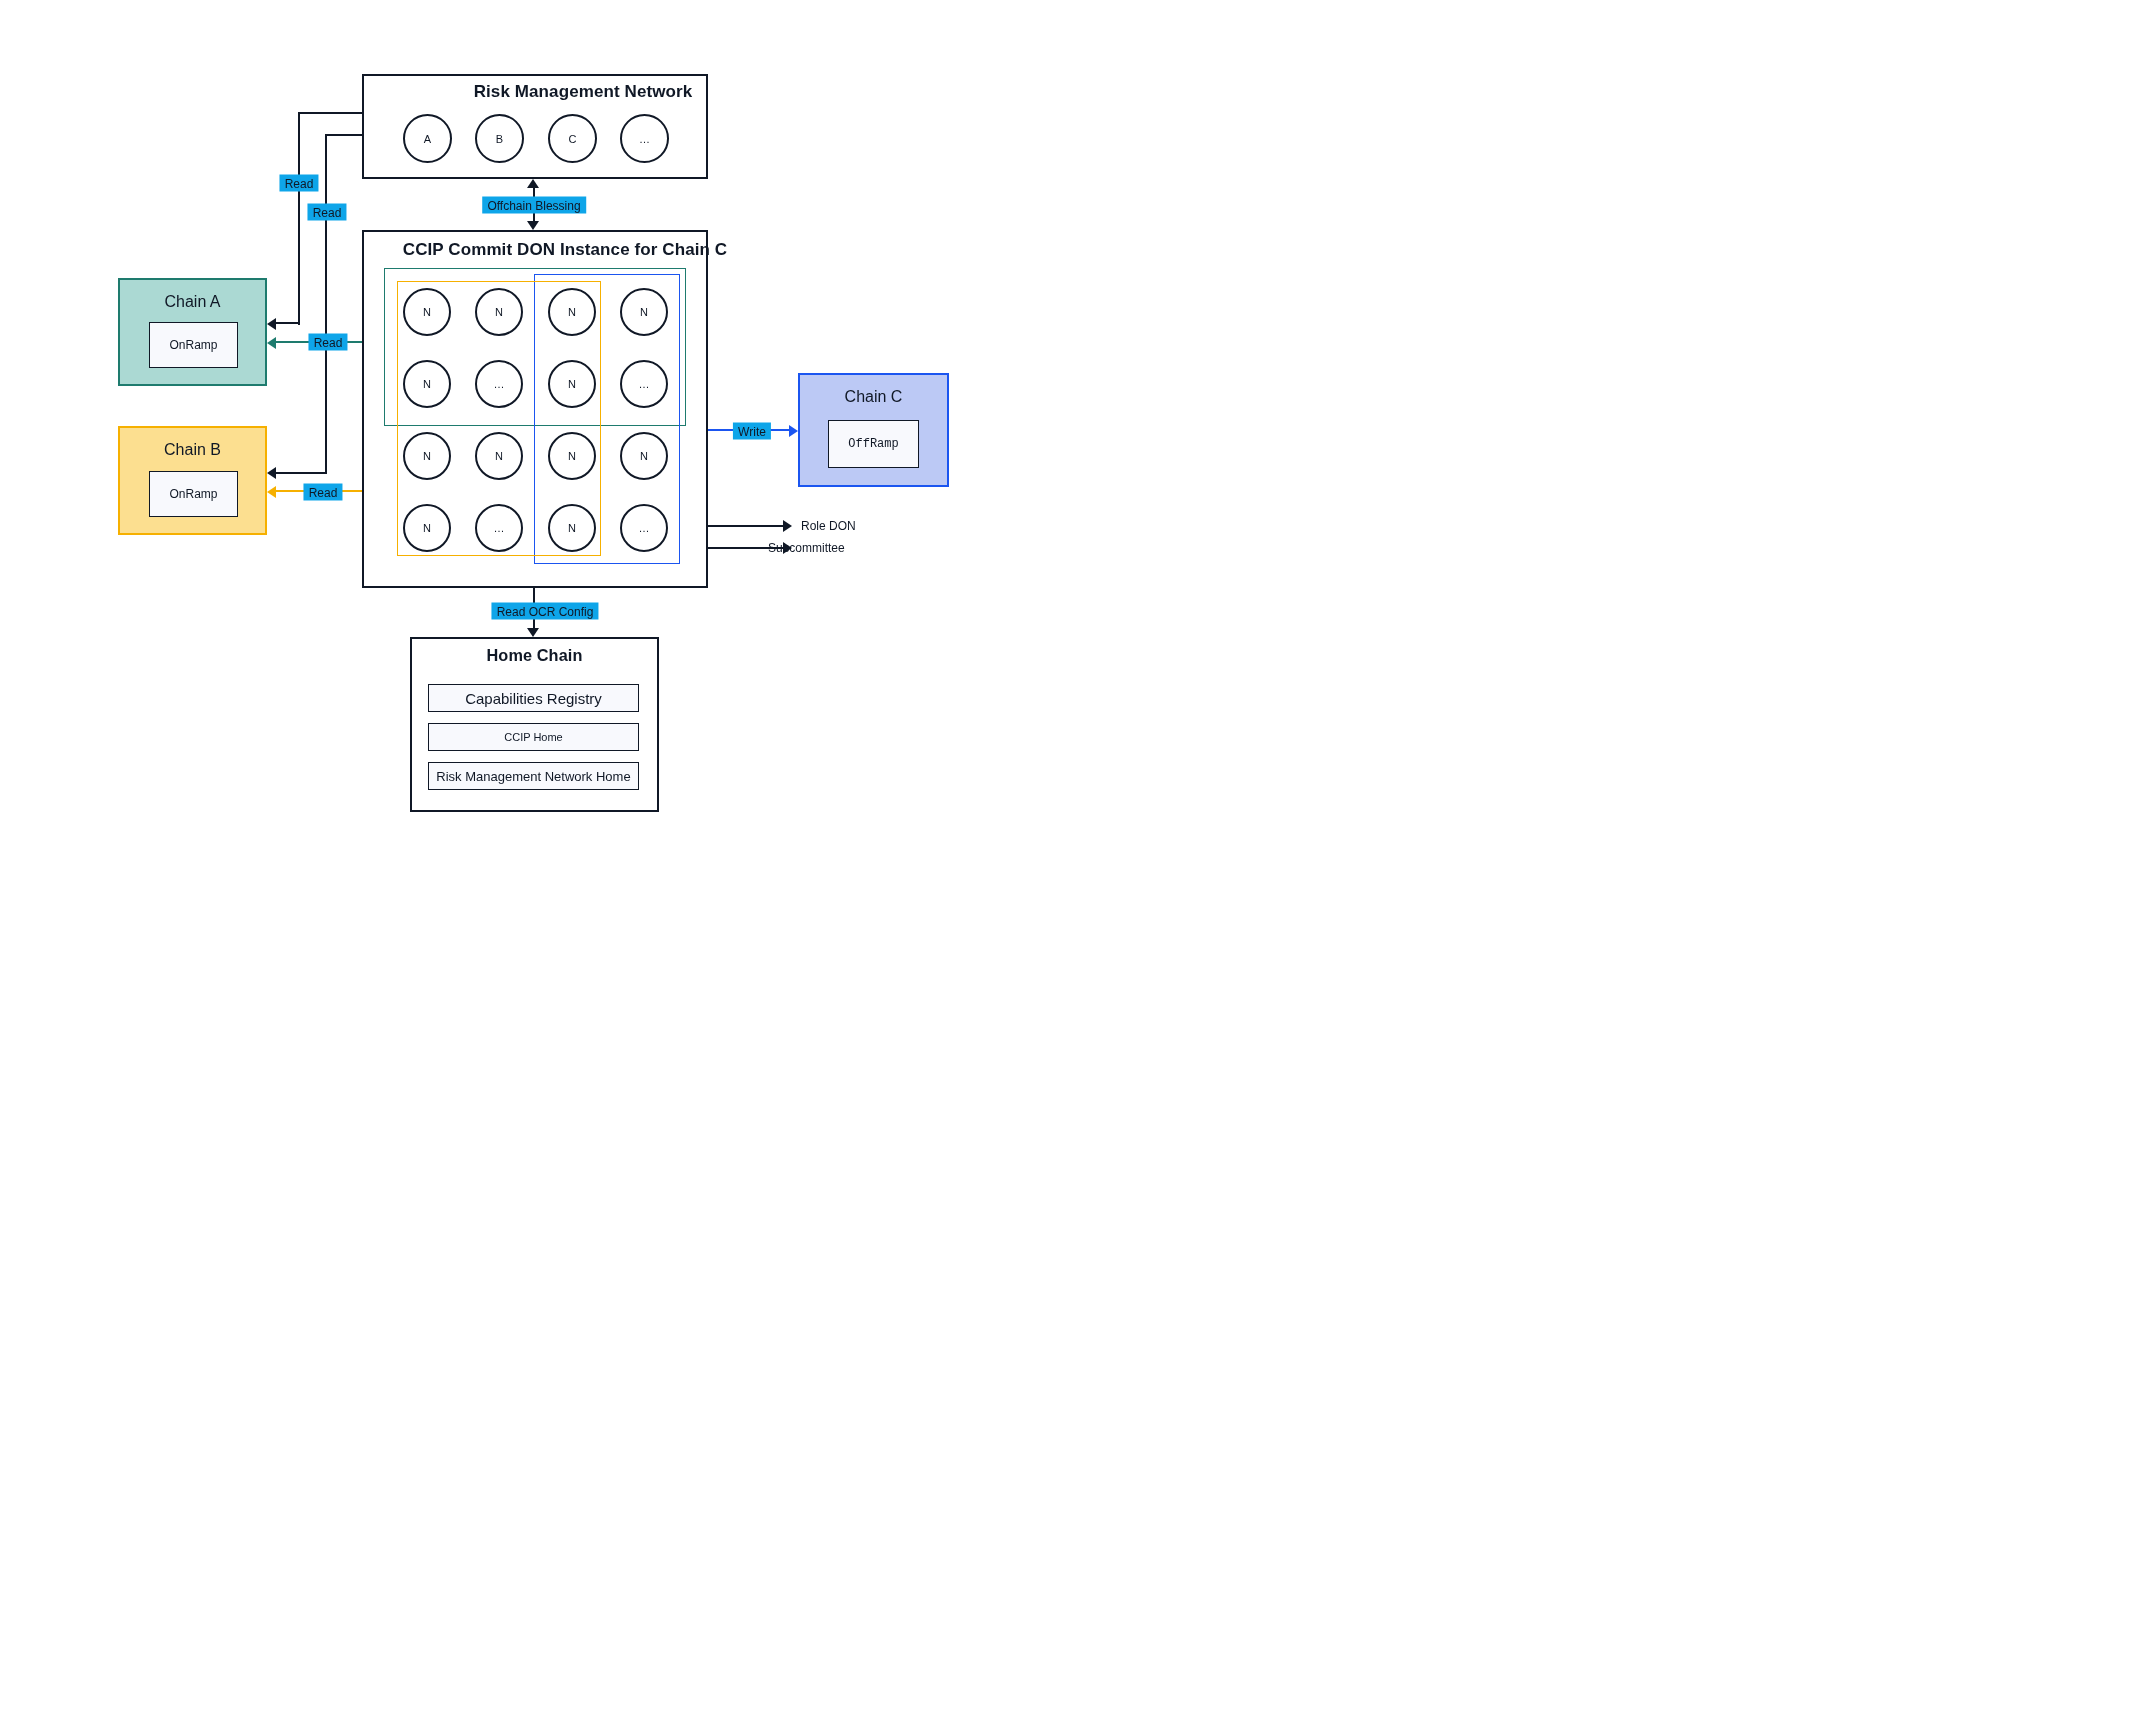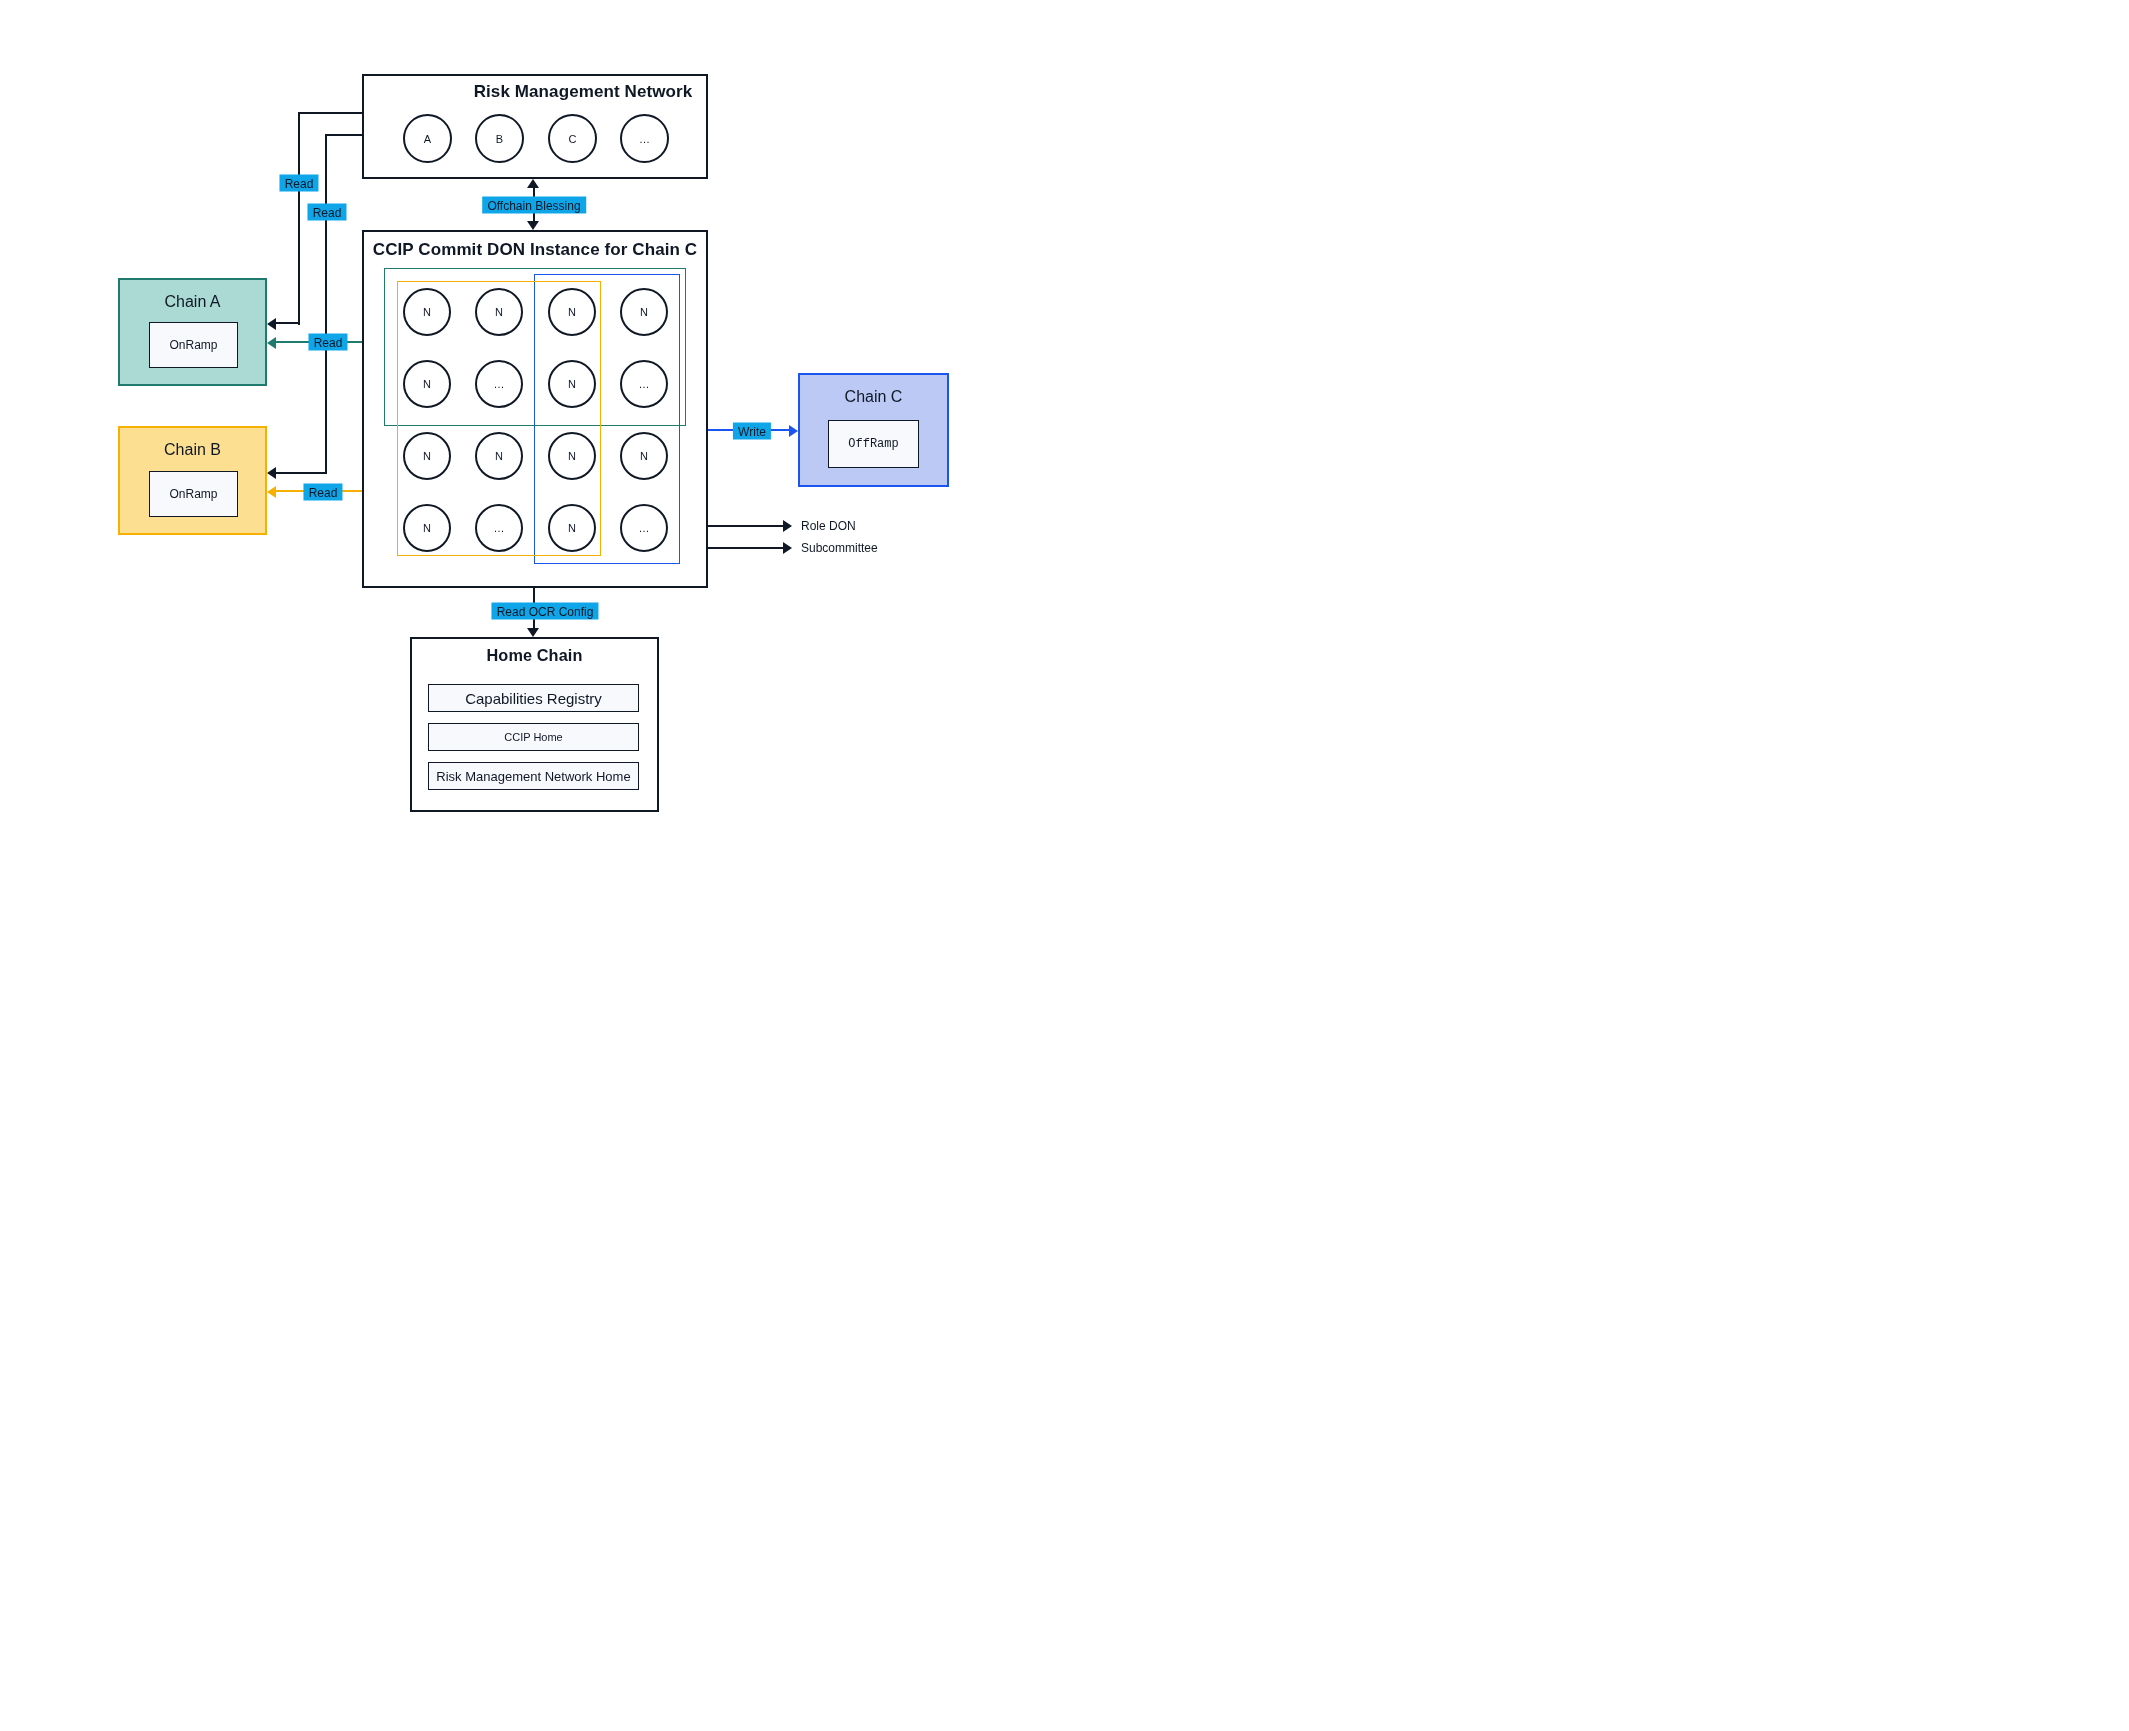--- a/index.html
+++ b/index.html
@@ -78,21 +78,21 @@
       <span>B</span>
     </div>
   <div class="circle circle-lg" style="left:548px;top:114px;z-index:25;">
       <span>C</span>
     </div>
   <div class="circle circle-lg" style="left:620px;top:114px;z-index:25;">
       <span>…</span>
     </div>
 
   <div class="box z-box" style="left:362px;top:230px;width:346px;height:358px;"></div>
-  <div class="title" style="left:362px;top:240px;width:346px;z-index:25;">CCIP Commit DON Instance for Chain C</div>
+  <div class="title" style="left:362px;top:240px;width:346px;z-index:25;padding-left:30px;">CCIP Commit DON Instance for Chain C</div>
 
   <div class="overlay" style="left:384px;top:268px;width:302px;height:158px;border-color:#1e7b6e;z-index:22;"></div>
   <div class="overlay" style="left:534px;top:274px;width:146px;height:290px;border-color:#1b55f0;z-index:22;"></div>
   <div class="overlay" style="left:397px;top:281px;width:204px;height:275px;border-color:#f6b000;z-index:23;"></div>
 
   <div class="circle" style="left:403px;top:288px;z-index:25;">
       <span>N</span>
     </div>
   <div class="circle" style="left:475px;top:288px;z-index:25;">
       <span>N</span>
@@ -173,17 +173,17 @@
       <span>Risk Management Network Home</span>
     </div>
 
   <div class="line-label" style="left:299px;top:183px;">Read</div>
   <div class="line-label" style="left:327px;top:212px;">Read</div>
   <div class="line-label" style="left:328px;top:342px;">Read</div>
   <div class="line-label" style="left:323px;top:492px;">Read</div>
   <div class="line-label" style="left:534px;top:205px;">Offchain Blessing</div>
   <div class="line-label" style="left:752px;top:431px;">Write</div>
   <div class="side-label" style="left:801px;top:526px;">Role DON</div>
-  <div class="side-label" style="left:801px;top:548px;">Subcommittee</div>
+  <div class="side-label" style="left:768px;top:548px;">Subcommittee</div>
   <div class="line-label" style="left:545px;top:611px;">Read OCR Config</div>
 
 </div>
 
 
 </body></html>

